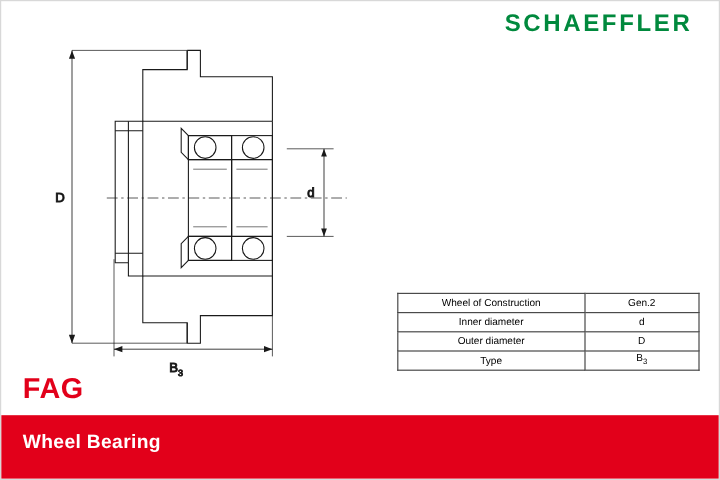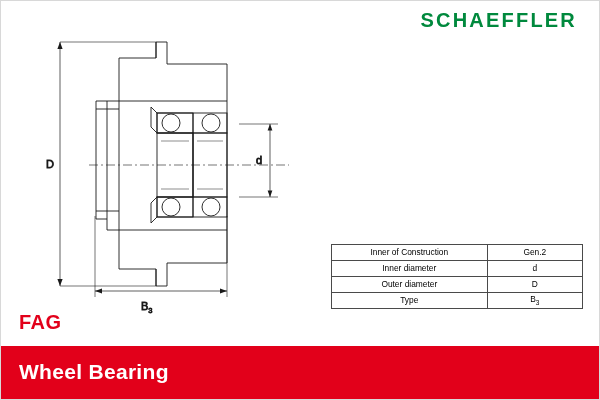--- a/index.html
+++ b/index.html
@@ -28,42 +28,42 @@
     letter-spacing: 2.2px;
     color: #00893d;
     font-family: "Liberation Sans", sans-serif;
   }
 
   
   .fag-logo {
     position: absolute;
     left: 18px;
     top: 310px;
-    font-size: 20px;
+    font-size: 24px;
     font-weight: bold;
     letter-spacing: 0.5px;
     color: #e2001a;
     font-family: "Liberation Sans", sans-serif;
   }
 
   
   .bottom-bar {
     position: absolute;
     left: 0;
     right: 0;
     bottom: 0;
     height: 53px;
     background: #e2001a;
     color: #ffffff;
   }
   .bottom-bar .title {
     position: absolute;
     left: 18px;
     top: 14px;
-    font-size: 21px;
+    font-size: 16px;
     font-weight: bold;
     letter-spacing: 0.3px;
   }
 
   
   .spec-table {
     position: absolute;
     left: 330px;
     top: 243px;
     width: 252px;
@@ -195,21 +195,21 @@
       <g stroke-width="0.6" stroke-dasharray="9,3,2,3">
         <line x1="88" y1="164" x2="288" y2="164"></line>
       </g>
 
     </g>
   </svg>
 
   <table class="spec-table">
     <tbody>
       <tr>
-        <td class="label">Inner of Construction</td>
+        <td class="label">Wheel of Construction</td>
         <td class="value">Gen.2</td>
       </tr>
       <tr>
         <td class="label">Inner diameter</td>
         <td class="value">d</td>
       </tr>
       <tr>
         <td class="label">Outer diameter</td>
         <td class="value">D</td>
       </tr>

